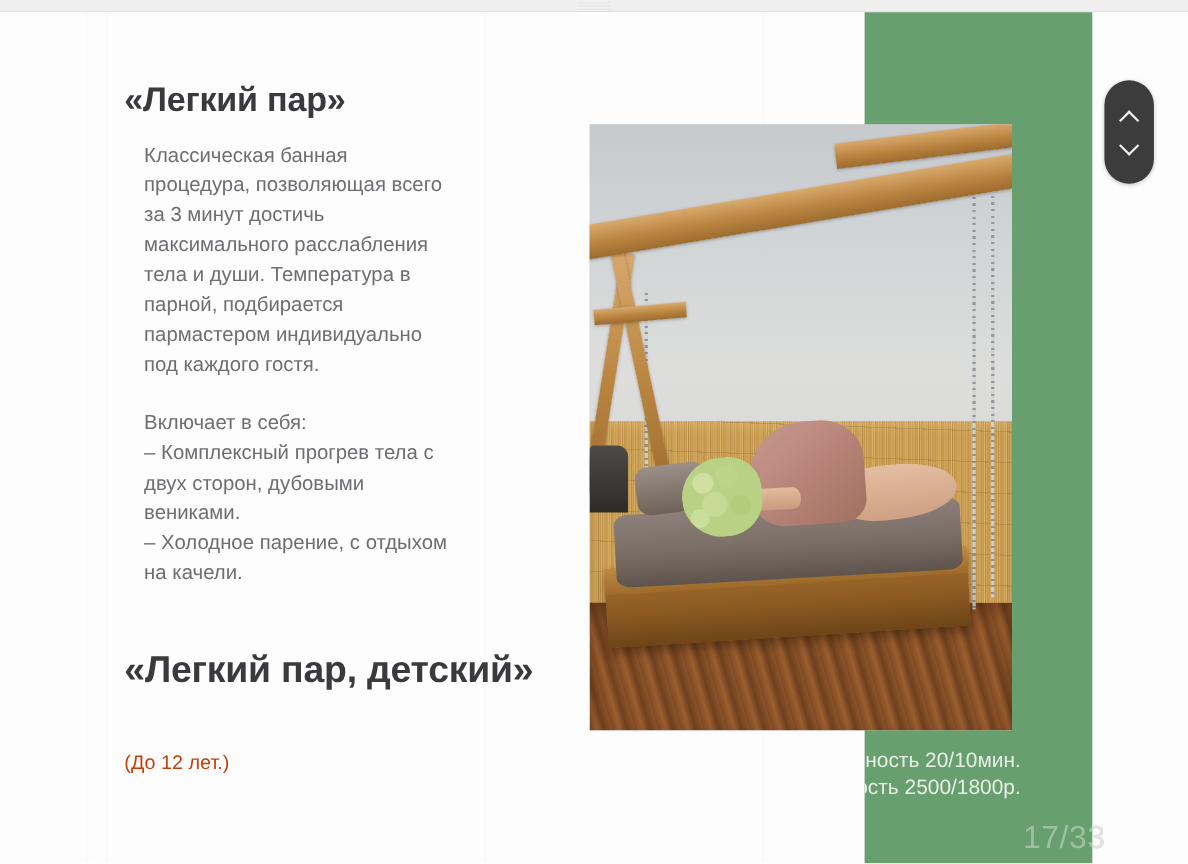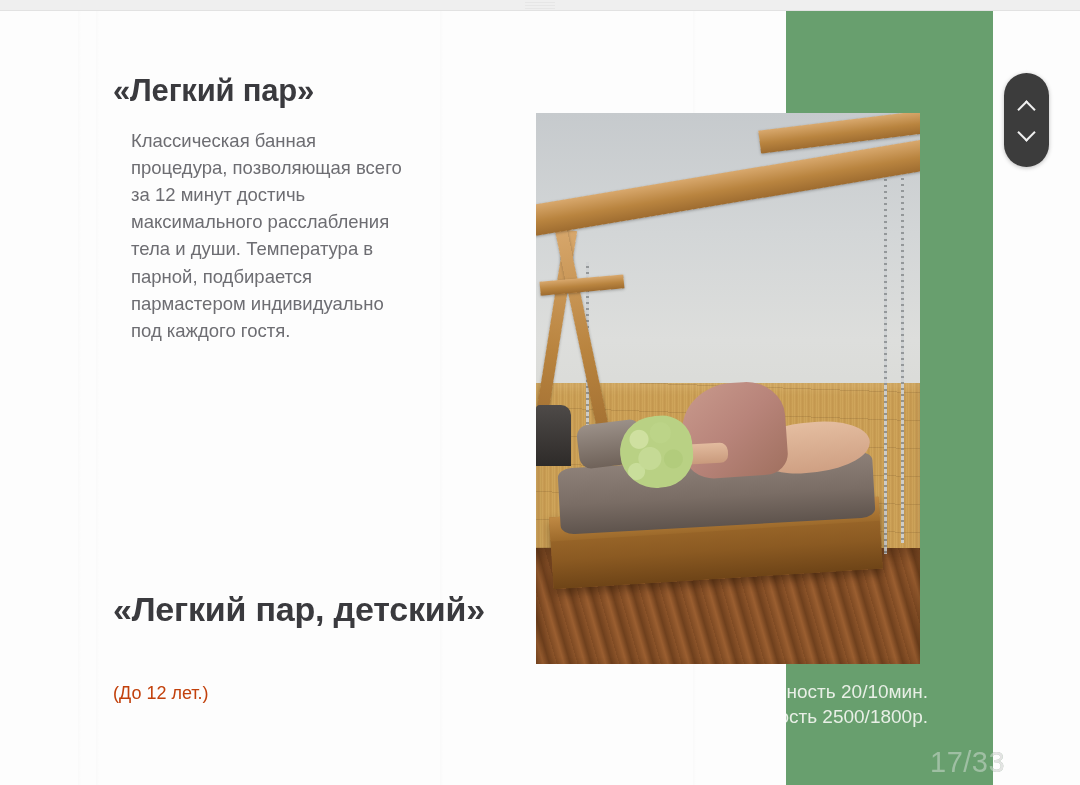--- a/index.html
+++ b/index.html
@@ -435,26 +435,32 @@
     <div class="seam" style="left:96px;"></div>
     <div class="seam" style="left:440px;"></div>
     <div class="seam" style="left:693px;"></div>
 
     <div class="green-panel"></div>
 
     <div class="text-col">
       <div class="heading">«Легкий пар»</div>
       <div class="body-block">Классическая банная
 процедура, позволяющая всего
-за 12 минут достичь
+за 3 минут достичь
 максимального расслабления
 тела и души. Температура в
 парной, подбирается
 пармастером индивидуально
 под каждого гостя.</div>
+      <div class="body-block second">Включает в себя:
+– Комплексный прогрев тела с
+двух сторон, дубовыми
+вениками.
+– Холодное парение, с отдыхом
+на качели.</div>
     </div>
 
     <div class="heading-2">«Легкий пар,
 детский»</div>
 
     <div class="subnote">(До 12 лет.)</div>
 
     <div class="photo">
       <div class="ph-sky"></div>
       <div class="ph-trees"></div>

